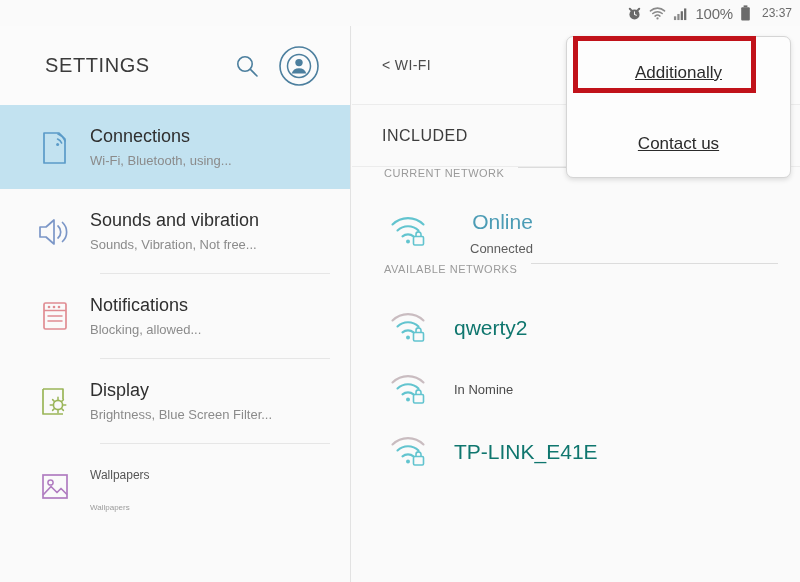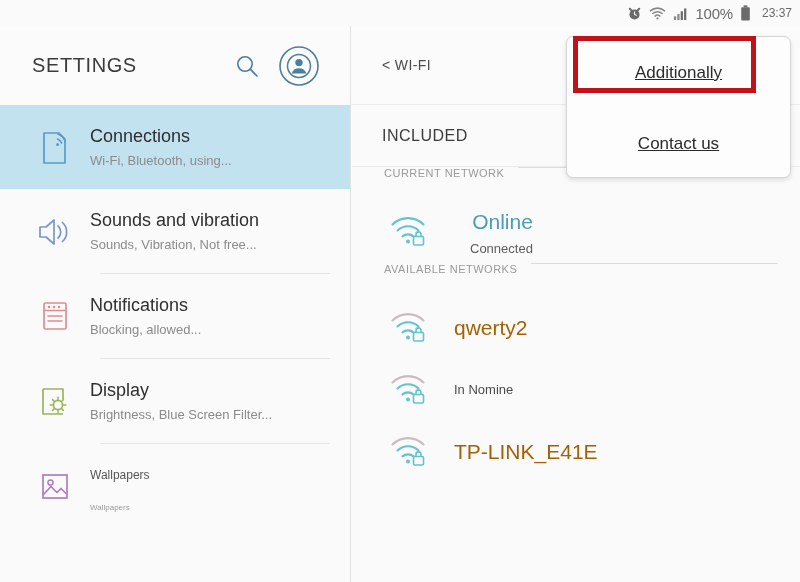--- a/index.html
+++ b/index.html
@@ -37,21 +37,21 @@
   .sidebar {
     position: absolute; top: 26px; left: 0;
     width: 351px; height: 556px;
     background: #fafafa;
     border-right: 1px solid #e2e2e2;
   }
   .sidebar-header {
     height: 79px;
     background: #fbfbfb;
     display: flex; align-items: center;
-    padding-left: 32px;
+    padding-left: 45px;
   }
   .sidebar-title {
     font-size: 20px; color: #3b3b3b; letter-spacing: 0.6px;
     flex: 1;
   }
   .hdr-icons { display: flex; align-items: center; gap: 18px; padding-right: 30px; }
   .search-btn { width: 26px; height: 26px; display: flex; align-items: center; justify-content: center; }
   .account-btn { width: 42px; height: 42px; display: flex; align-items: center; justify-content: center; }
 
   .side-item {
@@ -120,21 +120,21 @@
   .net-row {
     display: flex; align-items: center;
     padding: 6px 20px 6px 32px;
     min-height: 62px;
   }
   .net-icon {
     width: 52px; min-width: 52px; height: 42px;
     display: flex; align-items: center; justify-content: center;
   }
   .net-text { padding-left: 18px; text-align: right; }
-  .net-name { font-size: 21px; color: #a16207; line-height: 26px; }
+  .net-name { font-size: 21px; color: #0f766e; line-height: 26px; }
   .net-name.current { color: #4c9cb5; }
   .net-name.tiny { font-size: 13px; color: #4b4b4b; padding-left: 18px; }
   .net-sub { font-size: 13px; color: #5d5d5d; padding-left: 16px; margin-top: 6px; }
 
   
   .popup {
     position: absolute;
     top: 36px; left: 566px;
     width: 225px; height: 142px;
     background: #fdfdfd;

